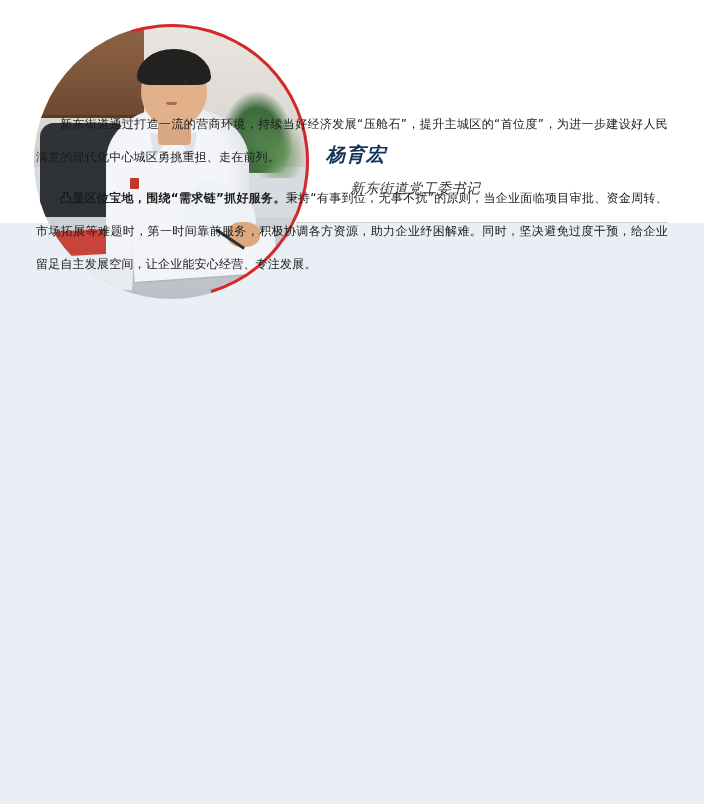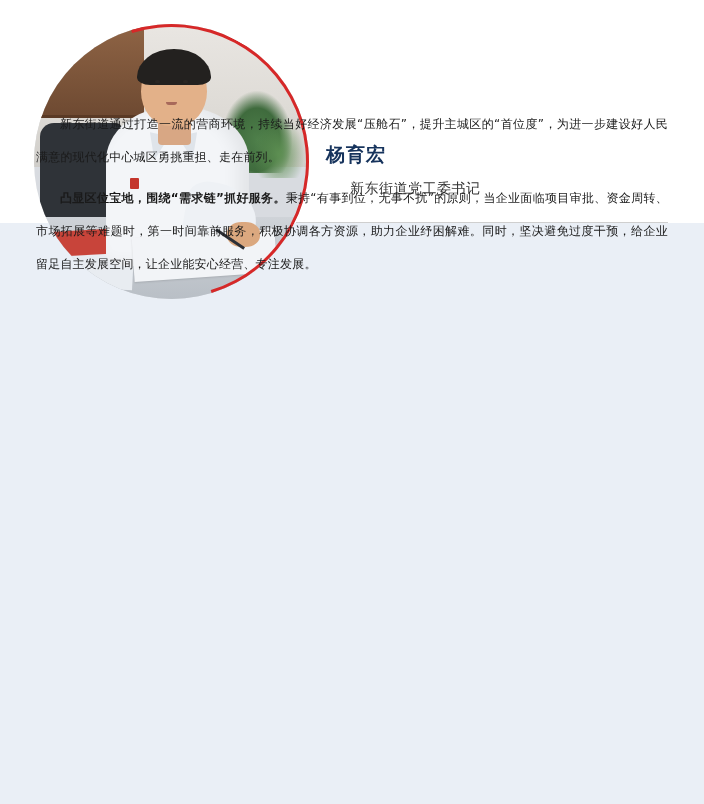--- a/index.html
+++ b/index.html
@@ -18,20 +18,21 @@
     width: 704px;
     height: 804px;
     background: #ffffff;
   }
 
   
   .header {
     position: relative;
     height: 222px;
     background: #ffffff;
+    font-style: italic;
   }
   .header-rule {
     position: absolute;
     left: 296px;
     right: 36px;
     top: 222px;
     height: 1px;
     background: #cfcfcf;
   }
   .name-block {

